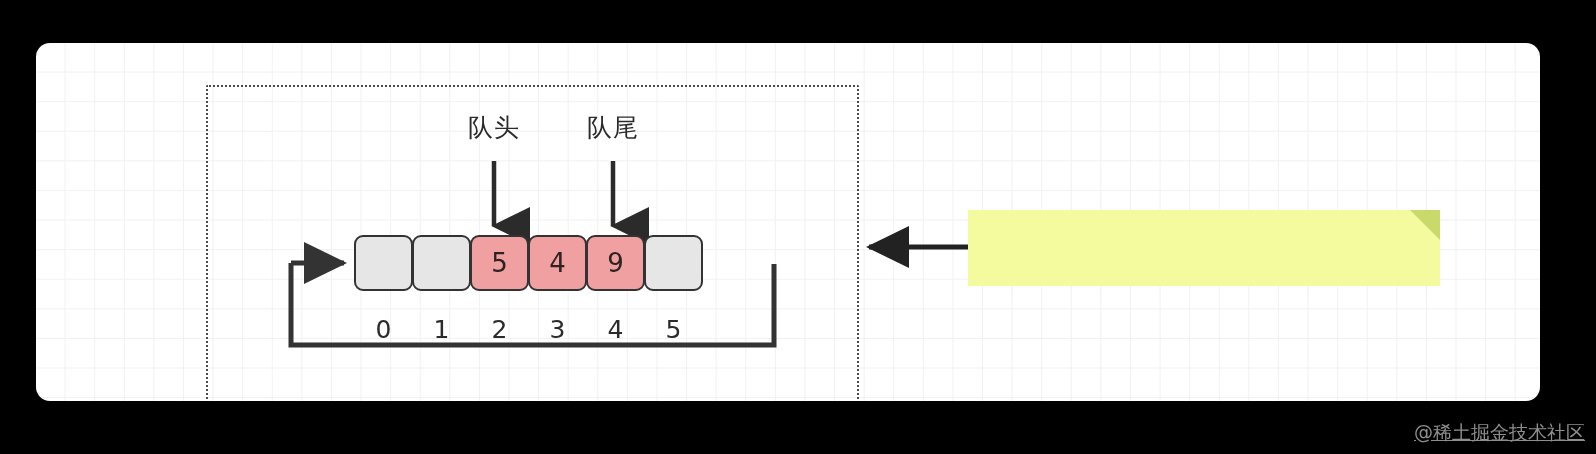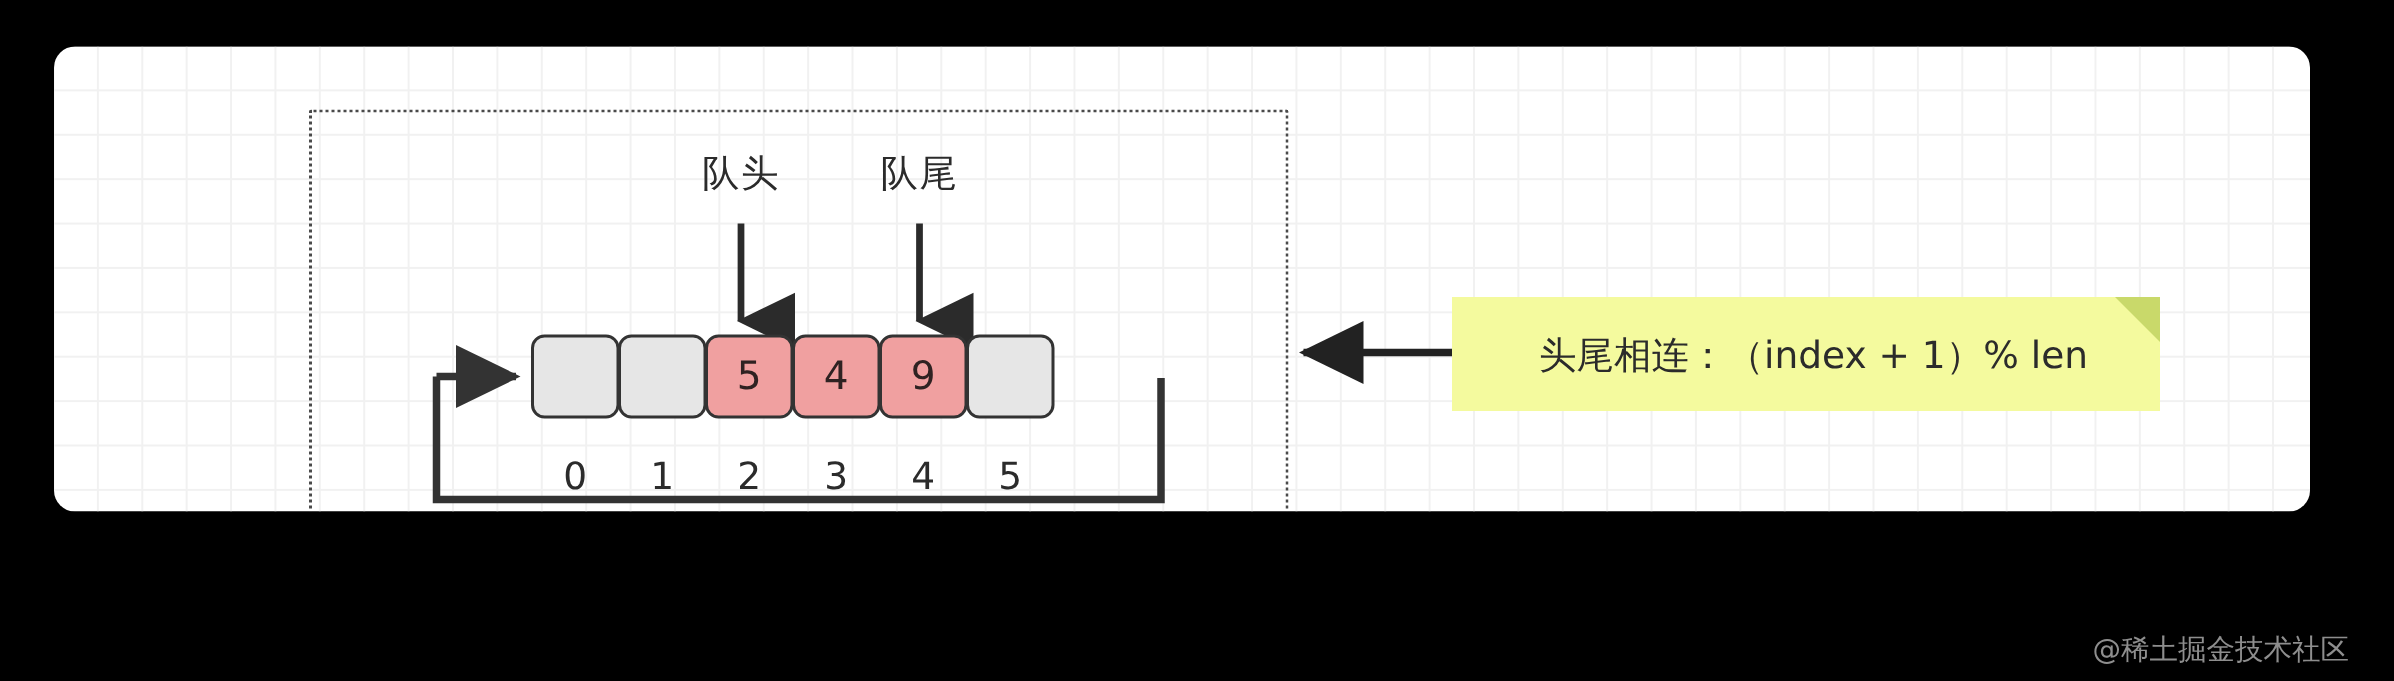--- a/index.html
+++ b/index.html
@@ -12,23 +12,23 @@
     height: 454px;
     font-family: "Liberation Sans", "DejaVu Sans", sans-serif;
     overflow: hidden;
     position: relative;
   }
 
   
   #canvas {
     position: absolute;
     left: 36px;
-    top: 31px;
+    top: 43px;
     width: 1504px;
-    height: 310px;
+    height: 358px;
     background-color: #ffffff;
     background-image:
       linear-gradient(to right, #f1f1f1 1px, transparent 1px),
       linear-gradient(to bottom, #f1f1f1 1px, transparent 1px);
     background-size: 29.6px 29.6px;
     background-position: -1px -1px;
     border-radius: 14px;
     overflow: hidden;
   }
 
@@ -145,26 +145,27 @@
     right: 0;
     top: 0;
     width: 0; height: 0;
     border-top: 30px solid #c9d96a;
     border-left: 30px solid transparent;
   }
 
   
   #watermark {
     position: absolute;
-    right: 30px;
+    right: 11px;
     bottom: 8px;
     font-size: 19px;
     color: #8e8e8e;
     font-family: "DejaVu Sans", "Liberation Sans", sans-serif;
     white-space: nowrap;
+    text-decoration: underline;
   }
 </style>
 </head>
 <body>
 
 <div id="canvas">
 
   <div id="dotted-box"></div>
 
   <div class="ptr-label" id="label-head">队头</div>
@@ -228,19 +229,18 @@
     <defs>
       <marker id="ah-left" markerWidth="9" markerHeight="9" refX="8" refY="4.5" orient="auto" markerUnits="strokeWidth">
         <path d="M0,0.3 L0,8.7 L8.6,4.5 Z" fill="#222222"></path>
       </marker>
     </defs>
 
     <line x1="932" y1="204" x2="833" y2="204" stroke="#222222" stroke-width="5" marker-end="url(#ah-left)"></line>
   </svg>
 
   <div id="note">
-    <span id="note-text">头尾相连：（index + 1）% len</span>
     <span id="note-fold"></span>
   </div>
 
 </div>
 
 <div id="watermark">@稀土掘金技术社区</div>
 
 </body></html>

